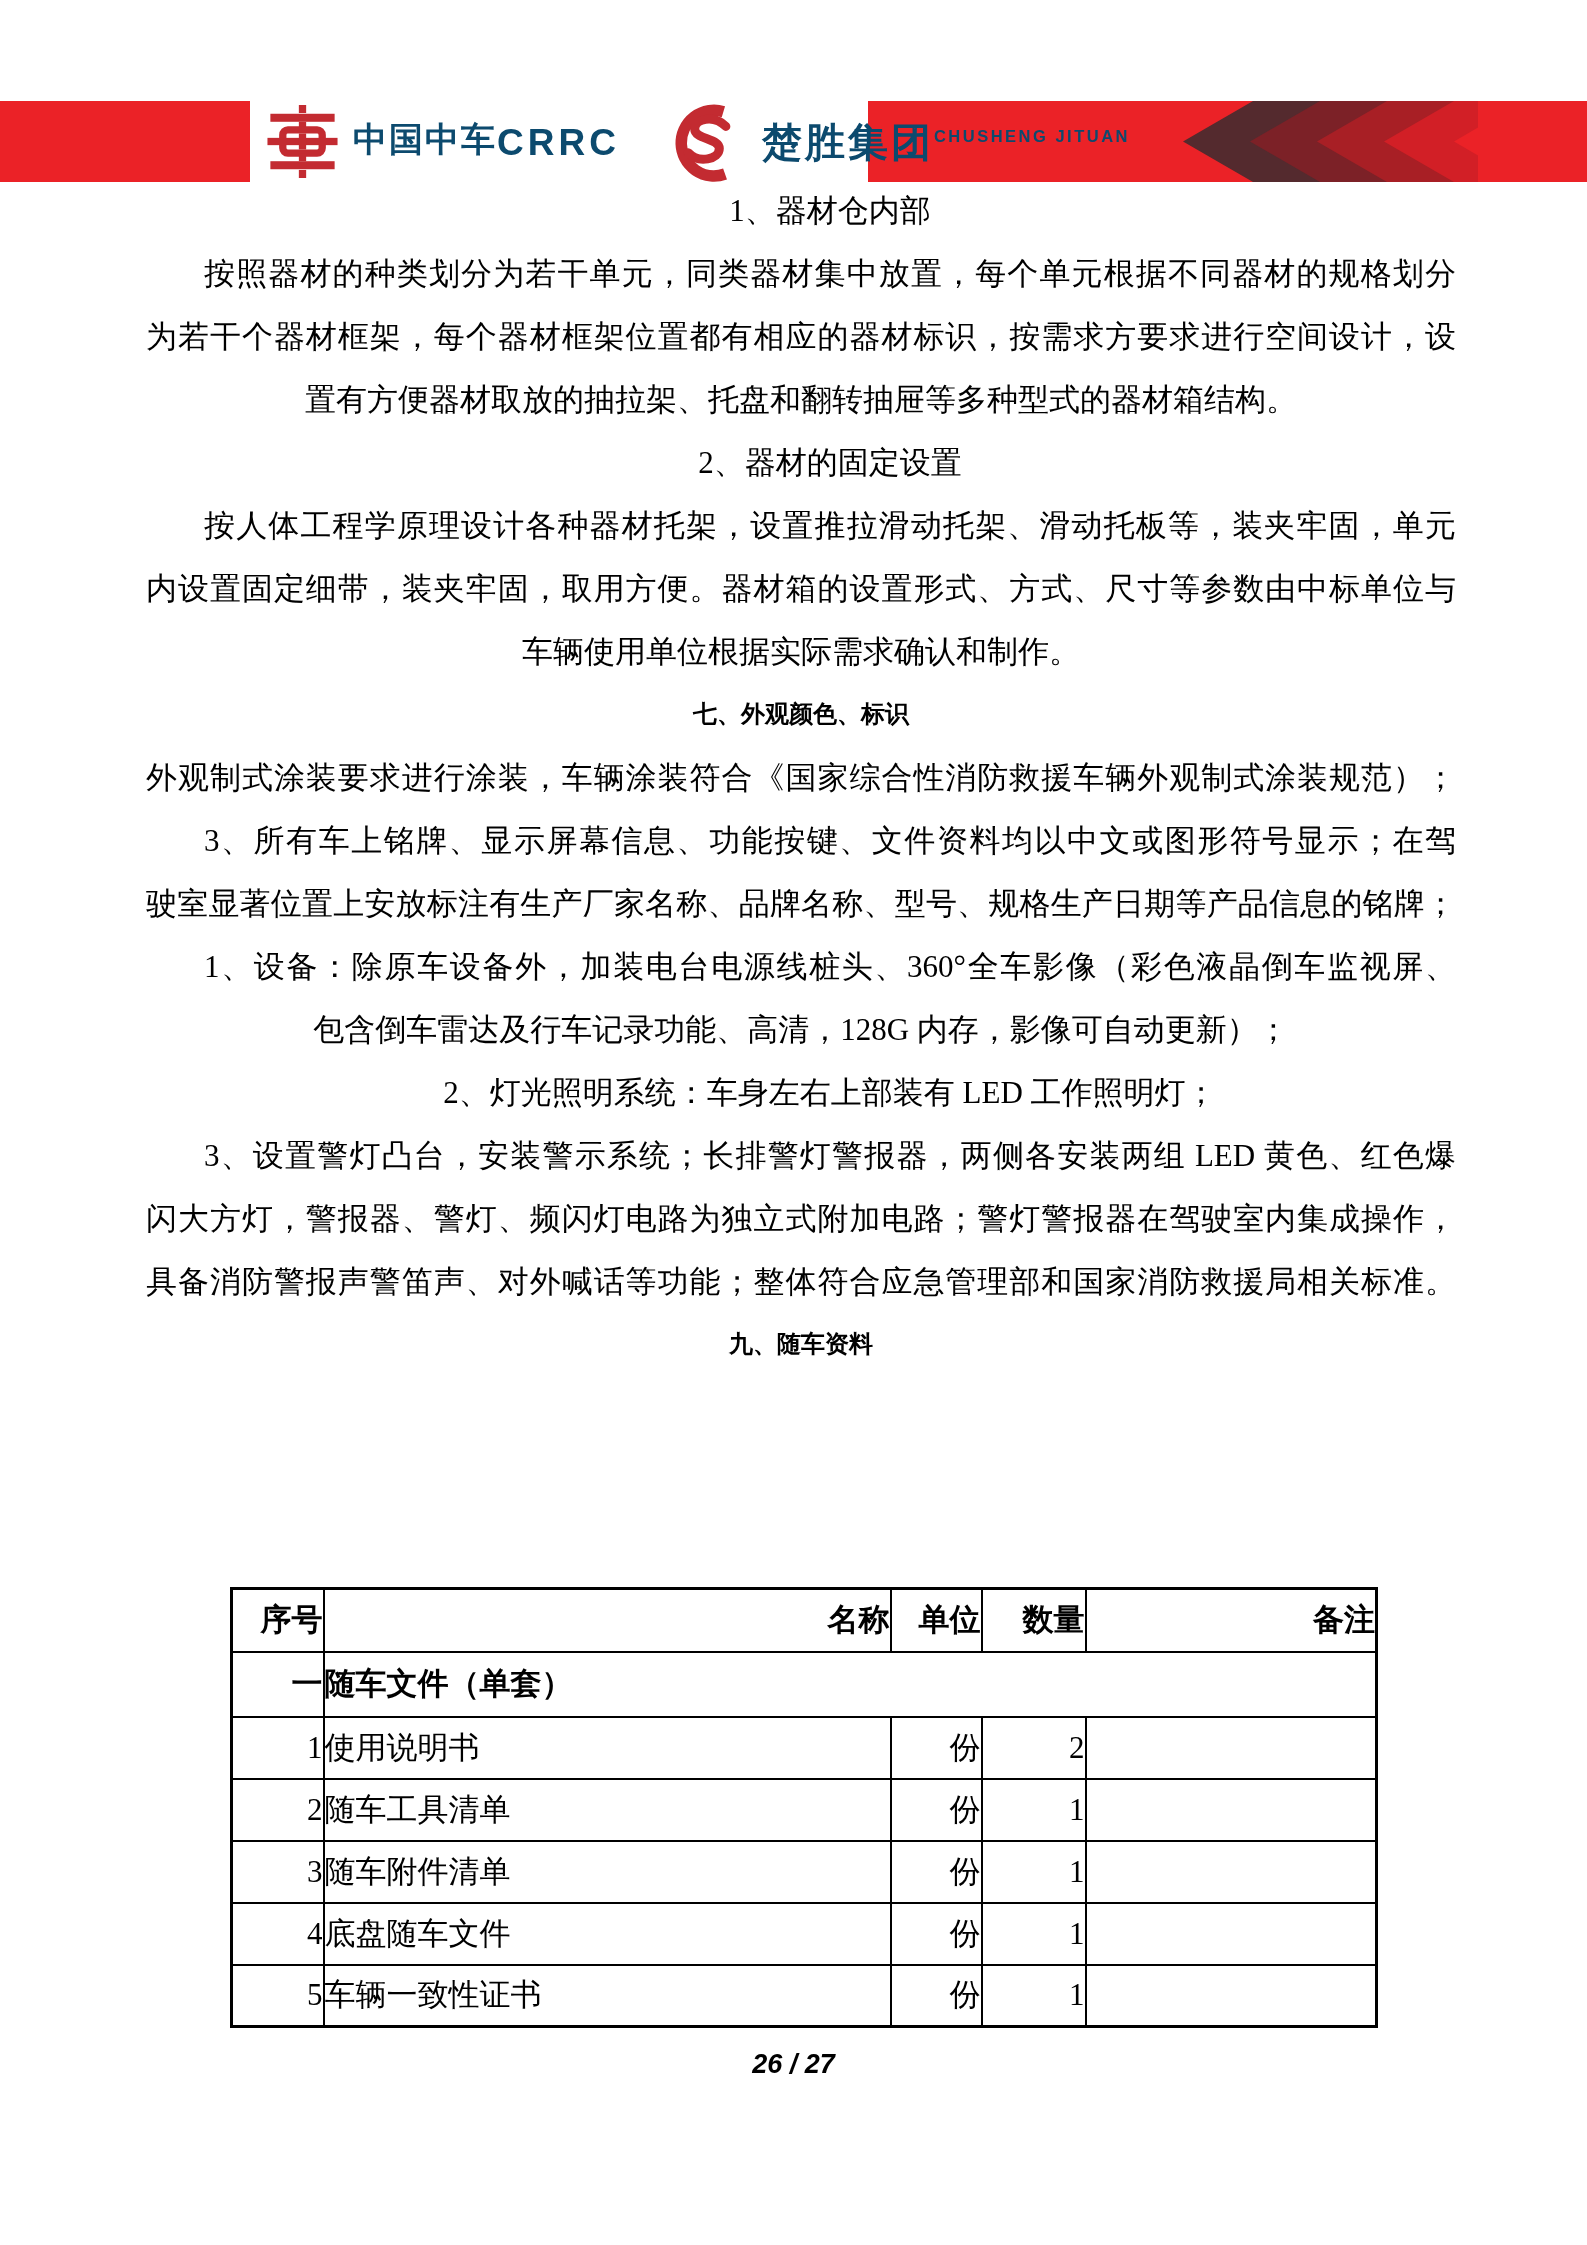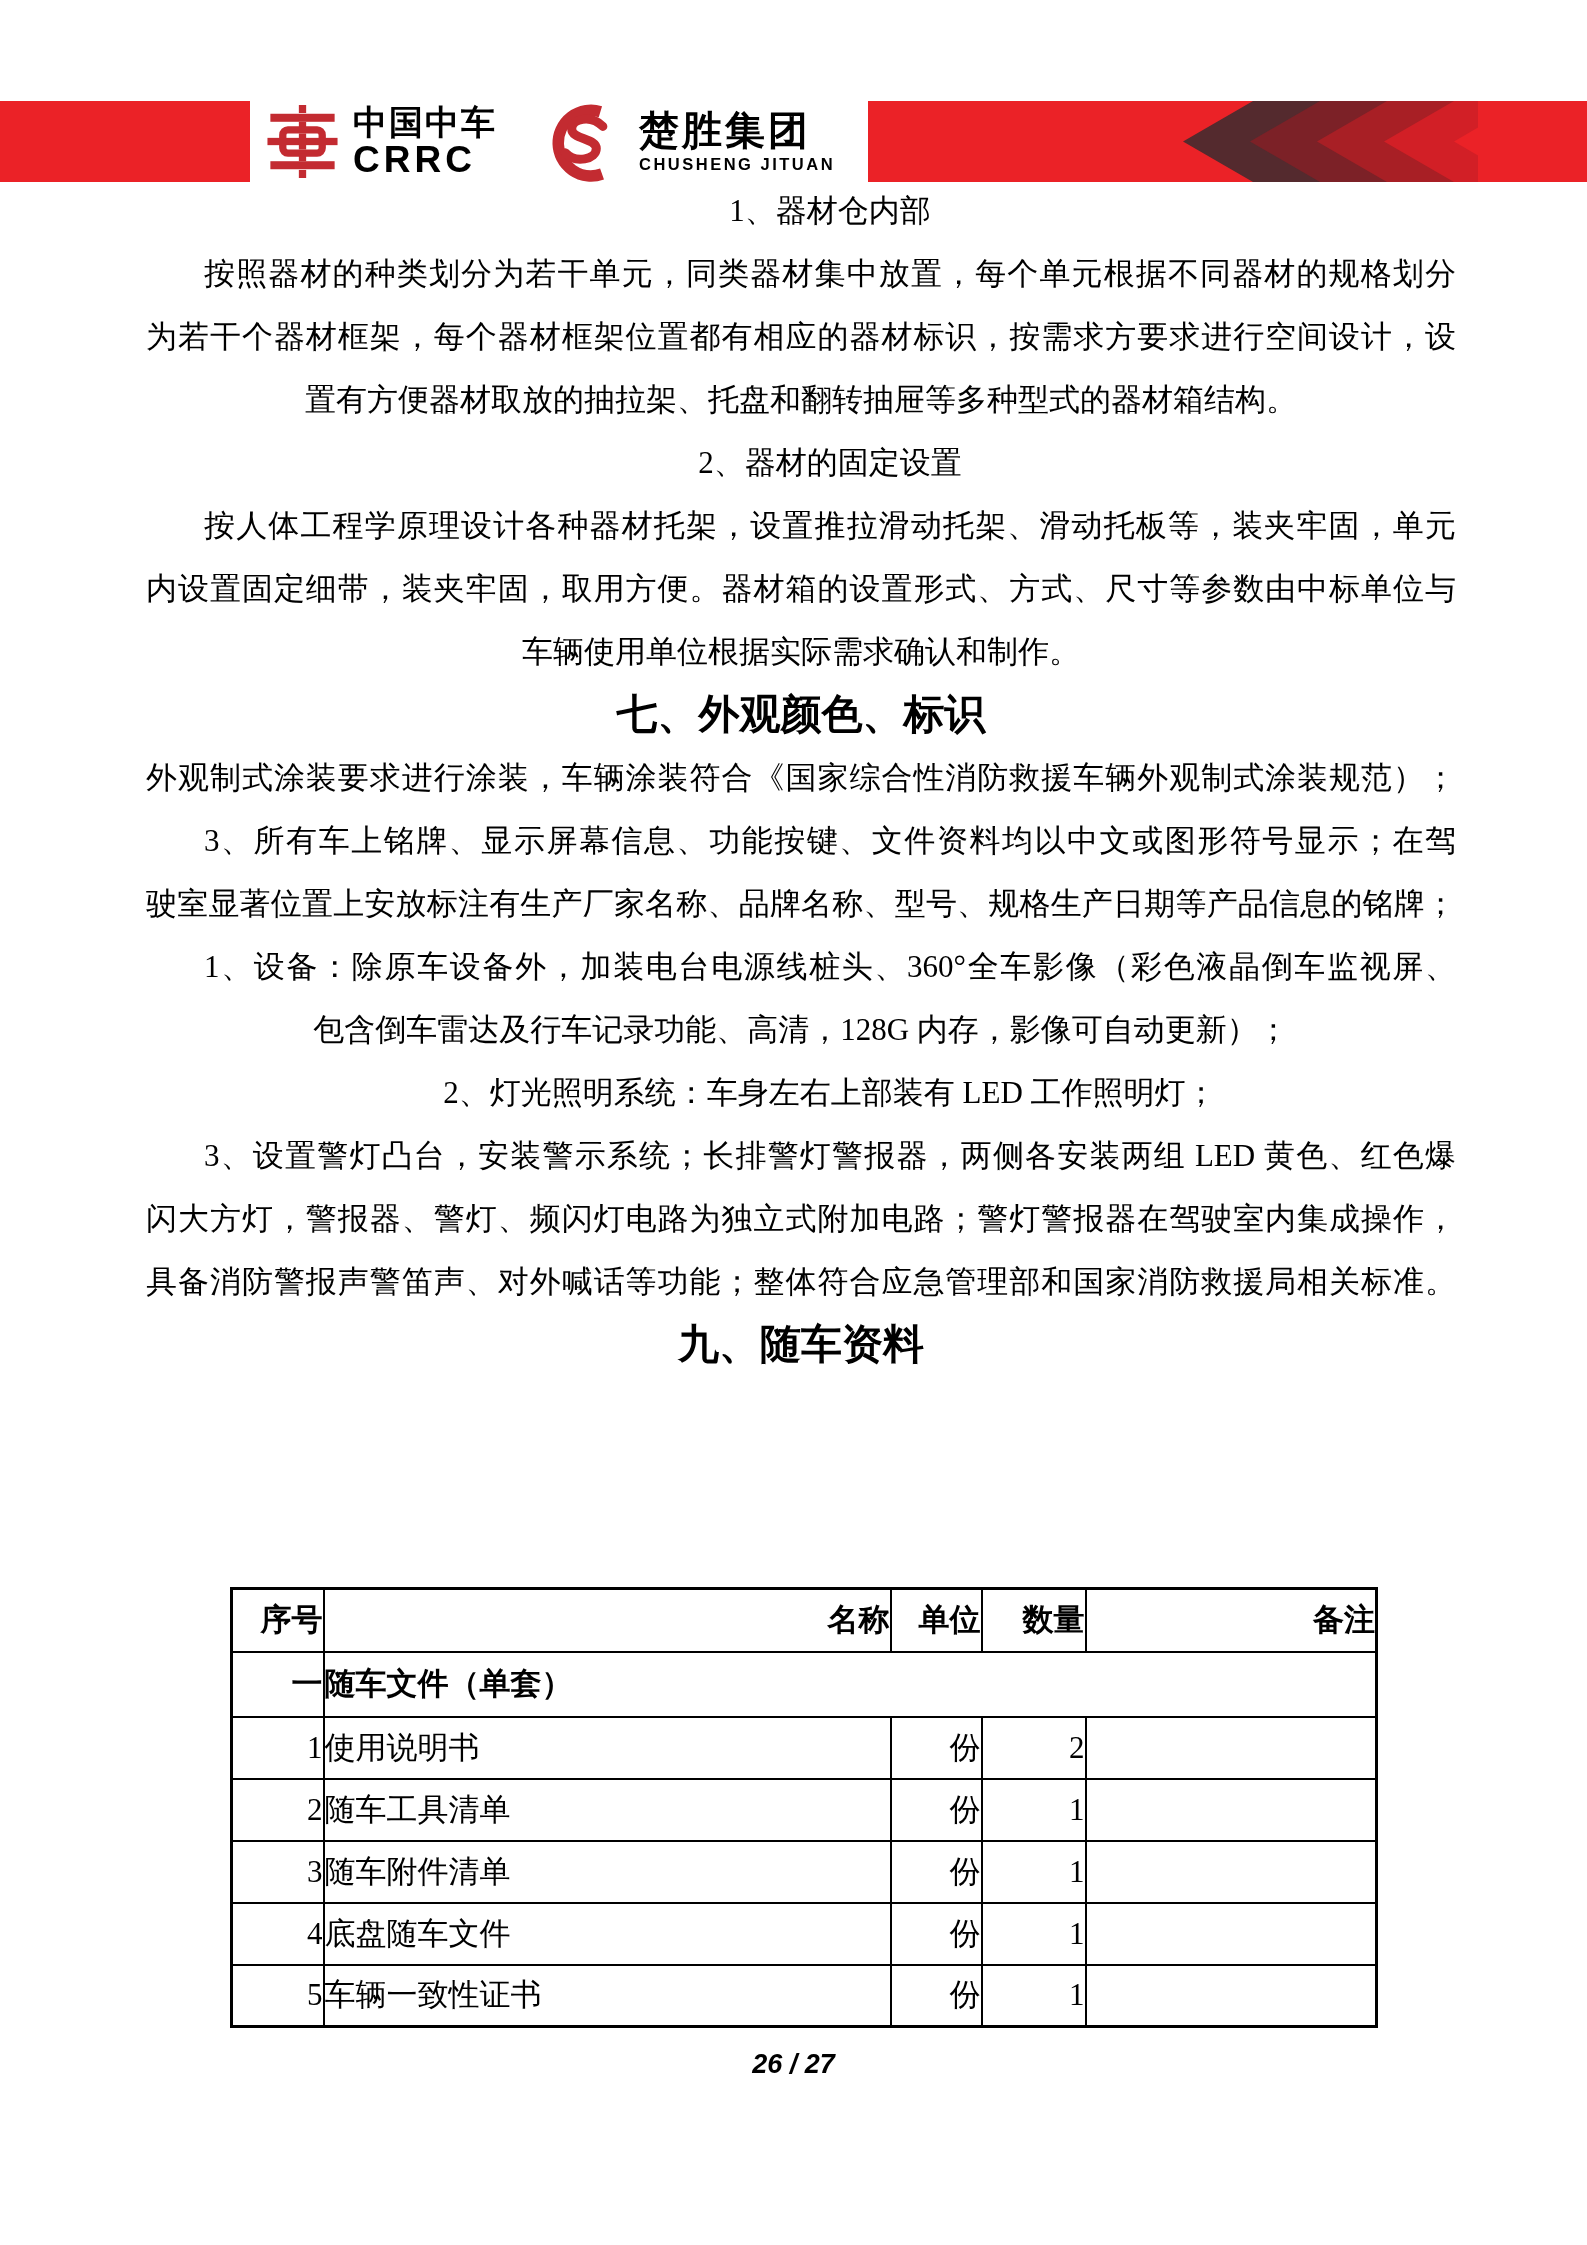--- a/index.html
+++ b/index.html
@@ -19,35 +19,35 @@
   }
   .chevrons{position:absolute; left:1178px; top:0; width:300px; height:81px;}
   .logo-panel{
     position:absolute; left:250px; top:0; width:618px; height:81px;
     background:#ffffff; display:flex; align-items:center;
   }
   .logo{display:flex; align-items:center;}
   .logo-crrc{margin-left:16px;}
   .logo-chusheng{margin-left:46px;}
   .emblem{flex:0 0 auto;}
-  .logo-text{display:flex; flex-direction:column; justify-content:center; margin-left:14px;
-    font-family:"Liberation Sans", sans-serif; color:#000000; line-height:1;}
+  .logo-text{display:flex; flex-direction:row; justify-content:center; margin-left:14px;
+    font-family:"Liberation Sans", sans-serif; color:#0c4a6e; line-height:1;}
   .crrc-cn{font-size:34px; font-weight:bold; letter-spacing:2px; white-space:nowrap;}
   .crrc-en{font-size:37px; font-weight:bold; letter-spacing:4px; margin-top:2px;}
   .cs-cn{font-size:40px; font-weight:bold; letter-spacing:3px; white-space:nowrap;}
   .cs-en{font-size:16.5px; font-weight:bold; letter-spacing:2.5px; margin-top:6px; white-space:nowrap;}
   
   .content{
     position:absolute; left:146px; top:179px; width:1310px;
     font-size:31px;
   }
   .line{height:63px; line-height:63px; white-space:nowrap; overflow:hidden;text-align:center;}
   .line.if, .line.cf{white-space:normal; text-align:justify; text-align-last:justify;}
   .line.is, .line.if{text-indent:58px;}
-  .line.h{font-weight:bold; font-size:41px;}
+  .line.h{font-weight:bold; font-size:24px;}
   
   .doc-table{
     position:absolute; left:230px; top:1587px; width:1145px;
     border-collapse:collapse; table-layout:fixed;
     font-size:31px;
   }
   .doc-table th, .doc-table td{
     border:2px solid #000; padding:0; text-align:right; vertical-align:middle;
     overflow:hidden;
   }

